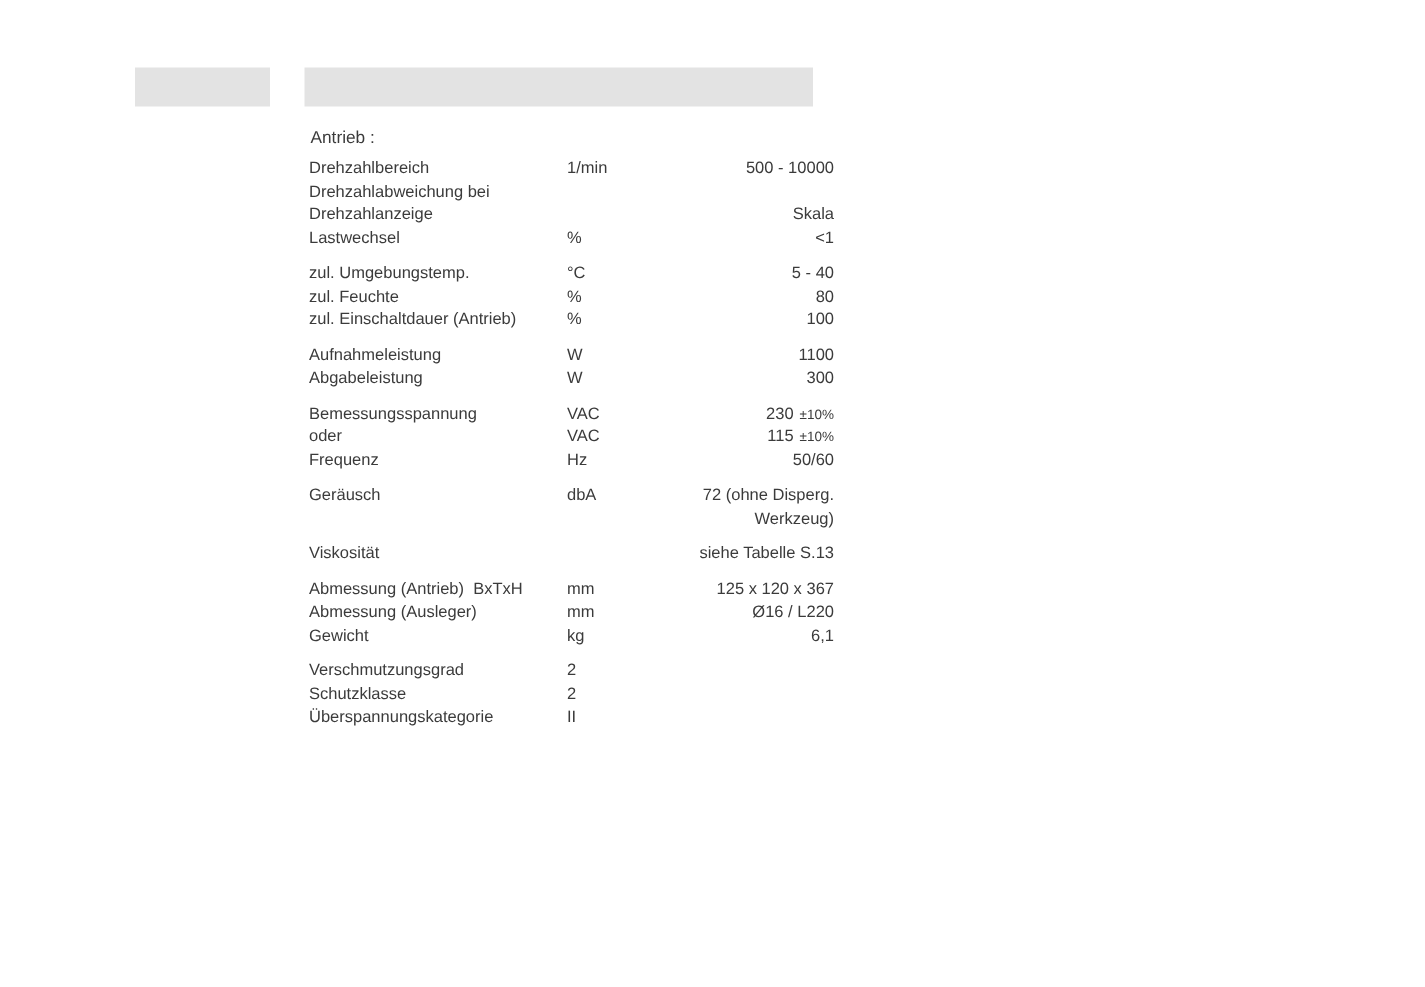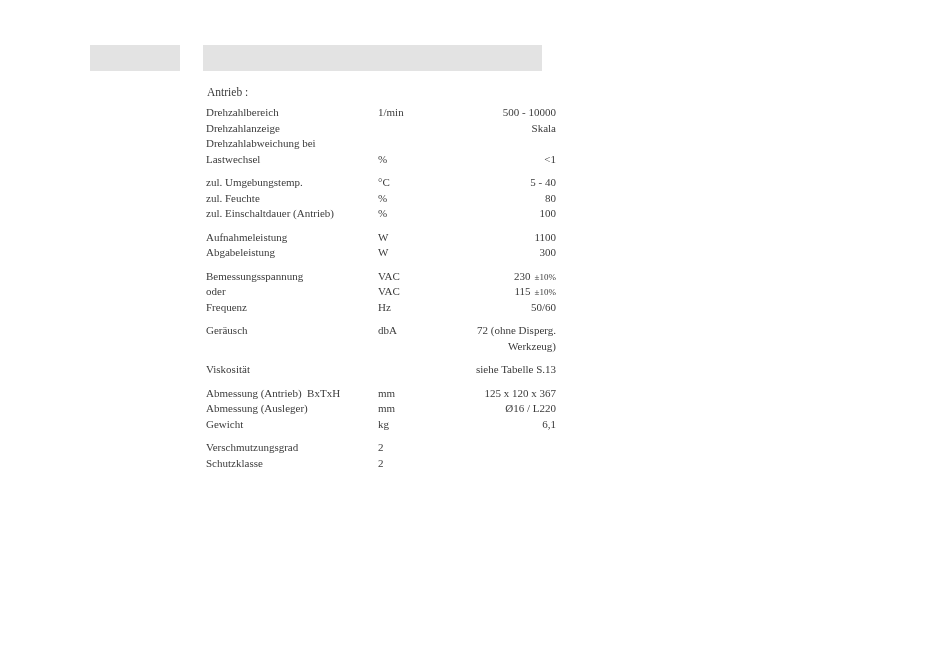--- a/index.html
+++ b/index.html
@@ -12,21 +12,20 @@
   body {
     font-family: "Liberation Sans", "DejaVu Sans", sans-serif;
     color: var(--c-text);
   }
   .page {
     position: relative;
     width: 950px;
     height: 510px;
     background: #ffffff;
     overflow: hidden;
-    font-family: Liberation Serif, serif;
   }
   .hdr-box {
     position: absolute;
     top: 45px;
     height: 26px;
     background: var(--c-box);
   }
   .hdr-box-1 { left: 90px;  width: 90px;  }
   .hdr-box-2 { left: 203px; width: 339px; }
   .section-label {
@@ -84,28 +83,28 @@
   <div class="section-label">Antrieb :</div>
 
   <div class="spec-table" id="spec-table">
       <div class="sec">
         <div class="row">
           <span class="cell label">Drehzahlbereich</span>
           <span class="cell unit">1/min</span>
           <span class="cell value">500 - 10000</span>
         </div>
         <div class="row">
+          <span class="cell label">Drehzahlabweichung bei</span>
+          <span class="cell unit"></span>
+          <span class="cell value"></span>
+        </div>
+        <div class="row">
           <span class="cell label">Drehzahlanzeige</span>
           <span class="cell unit"></span>
           <span class="cell value">Skala</span>
-        </div>
-        <div class="row">
-          <span class="cell label">Drehzahlabweichung bei</span>
-          <span class="cell unit"></span>
-          <span class="cell value"></span>
         </div>
         <div class="row">
           <span class="cell label">Lastwechsel</span>
           <span class="cell unit">%</span>
           <span class="cell value">&lt;1</span>
         </div>
       </div>
       <div class="sec">
         <div class="row">
           <span class="cell label">zul. Umgebungstemp.</span>
@@ -192,19 +191,24 @@
         <div class="row">
           <span class="cell label">Verschmutzungsgrad</span>
           <span class="cell unit">2</span>
           <span class="cell value"></span>
         </div>
         <div class="row">
           <span class="cell label">Schutzklasse</span>
           <span class="cell unit">2</span>
           <span class="cell value"></span>
         </div>
+        <div class="row">
+          <span class="cell label">Überspannungskategorie</span>
+          <span class="cell unit">II</span>
+          <span class="cell value"></span>
+        </div>
       </div>
     </div>
 
   <div class="footer-code">012008</div>
 
   <div class="corner-block"></div>
 </div>
 
 </body></html>

